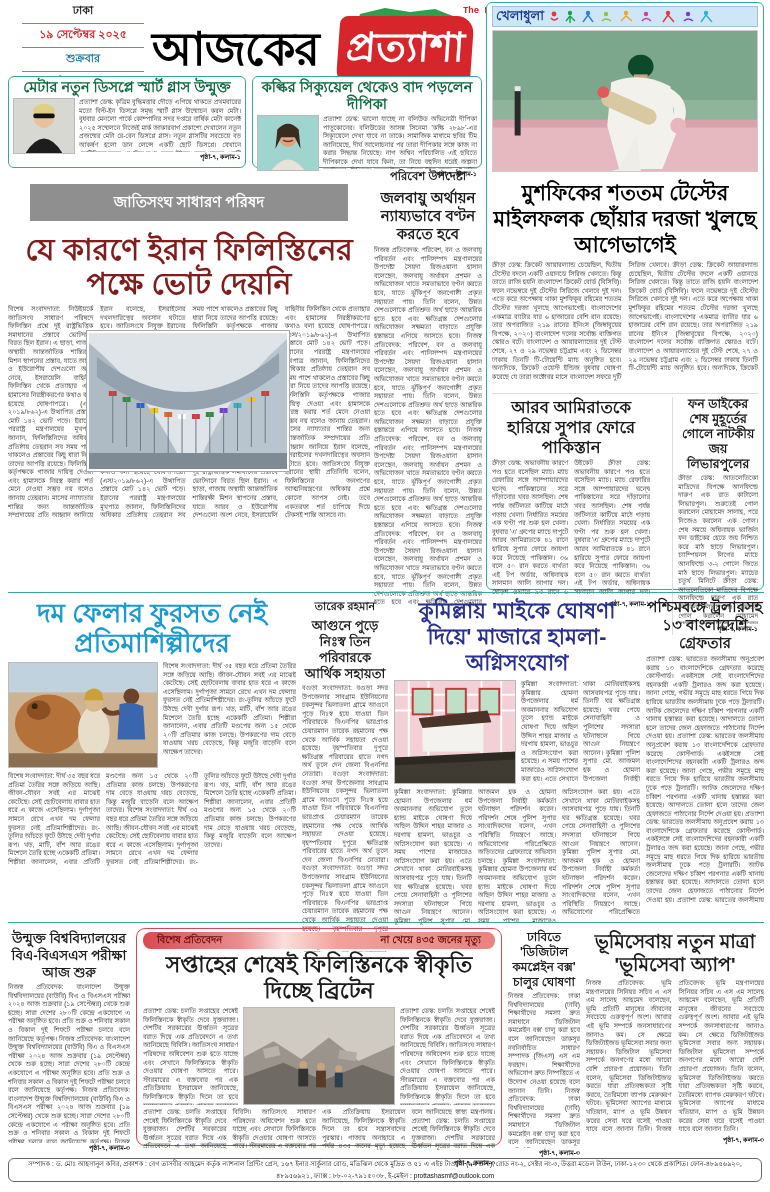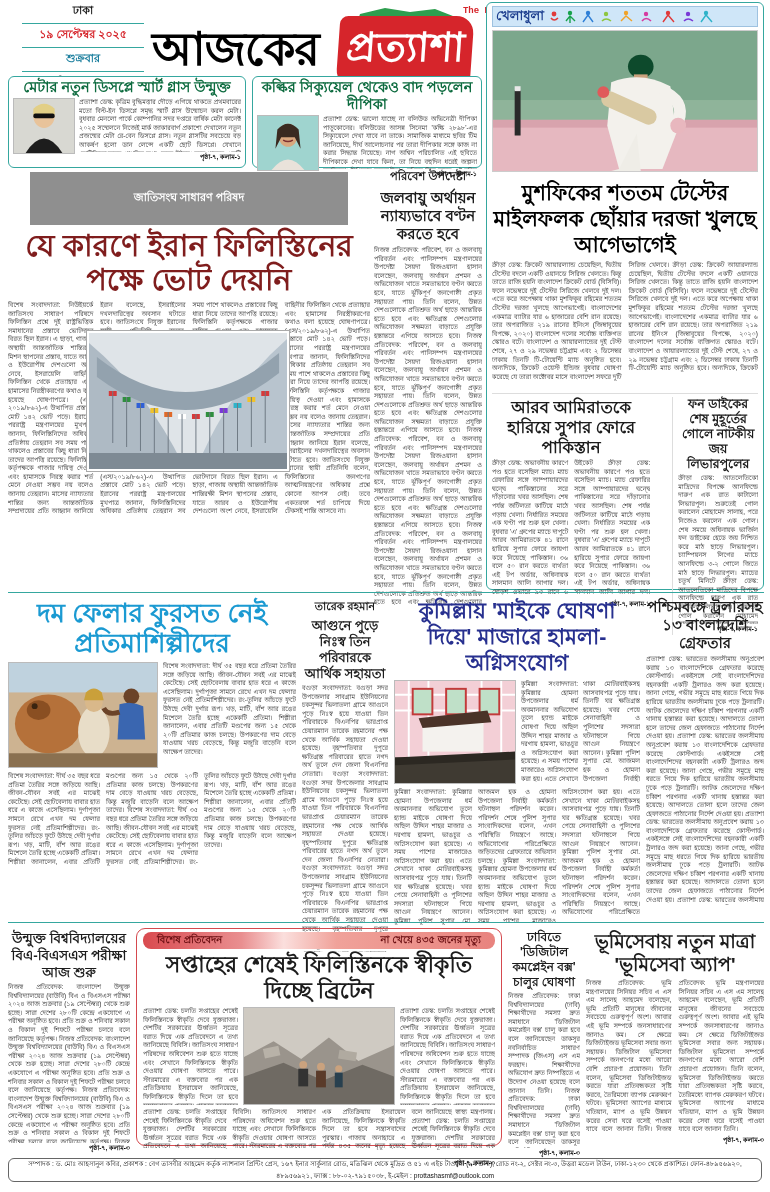--- a/index.html
+++ b/index.html
@@ -43,22 +43,22 @@
   .sp-split{display:flex;gap:6px;margin-top:4px;border-top:1px solid #ddd;padding-top:3px;}
   .sp-pak{flex:1 1 63%;}
   .sp-liv{flex:1 1 34%;border-left:1px solid #ddd;padding-left:5px;margin-left:16px;}
   .sp-pak .hl{font-size:16.5px;line-height:20px;font-weight:bold;text-align:center;margin-bottom:2px;}
   .sp-liv .hl{font-size:12.5px;line-height:15px;font-weight:bold;text-align:center;margin-bottom:2px;}
   .sp-pak .body{column-count:2;column-gap:6px;height:140px;}
   .sp-liv .body{height:150px;}
 
   
   #lead{position:absolute;left:8px;top:172px;width:362px;height:418px;}
-  .kicker{width:318px;margin:0 auto;background:#8f8f8f;color:#fff;font-size:11px;font-weight:bold;
-          text-align:center;padding:17px 0;}
+  .kicker{width:318px;margin:12px auto;background:#8f8f8f;color:#fff;font-size:15px;font-weight:bold;
+          text-align:center;padding:6px 0;}
   .lead-hl{font-size:30px;line-height:34px;font-weight:bold;color:#7f1d1d;text-align:center;margin:4px 0 4px 0;}
   .lead-body{column-count:4;column-gap:7px;height:330px;}
   .lead-photo{position:absolute;left:78px;top:158px;width:204px;height:142px;background:#fff;
               border:1px solid #aaa;padding:2px;}
 
   
   #climate{position:absolute;left:374px;top:168px;width:108px;height:422px;}
   #climate .kick{font-size:11.5px;font-weight:bold;text-align:center;}
   #climate .hl{font-size:15px;line-height:18px;font-weight:bold;text-align:center;margin:2px 0 3px 0;}
   #climate .body{height:360px;}

